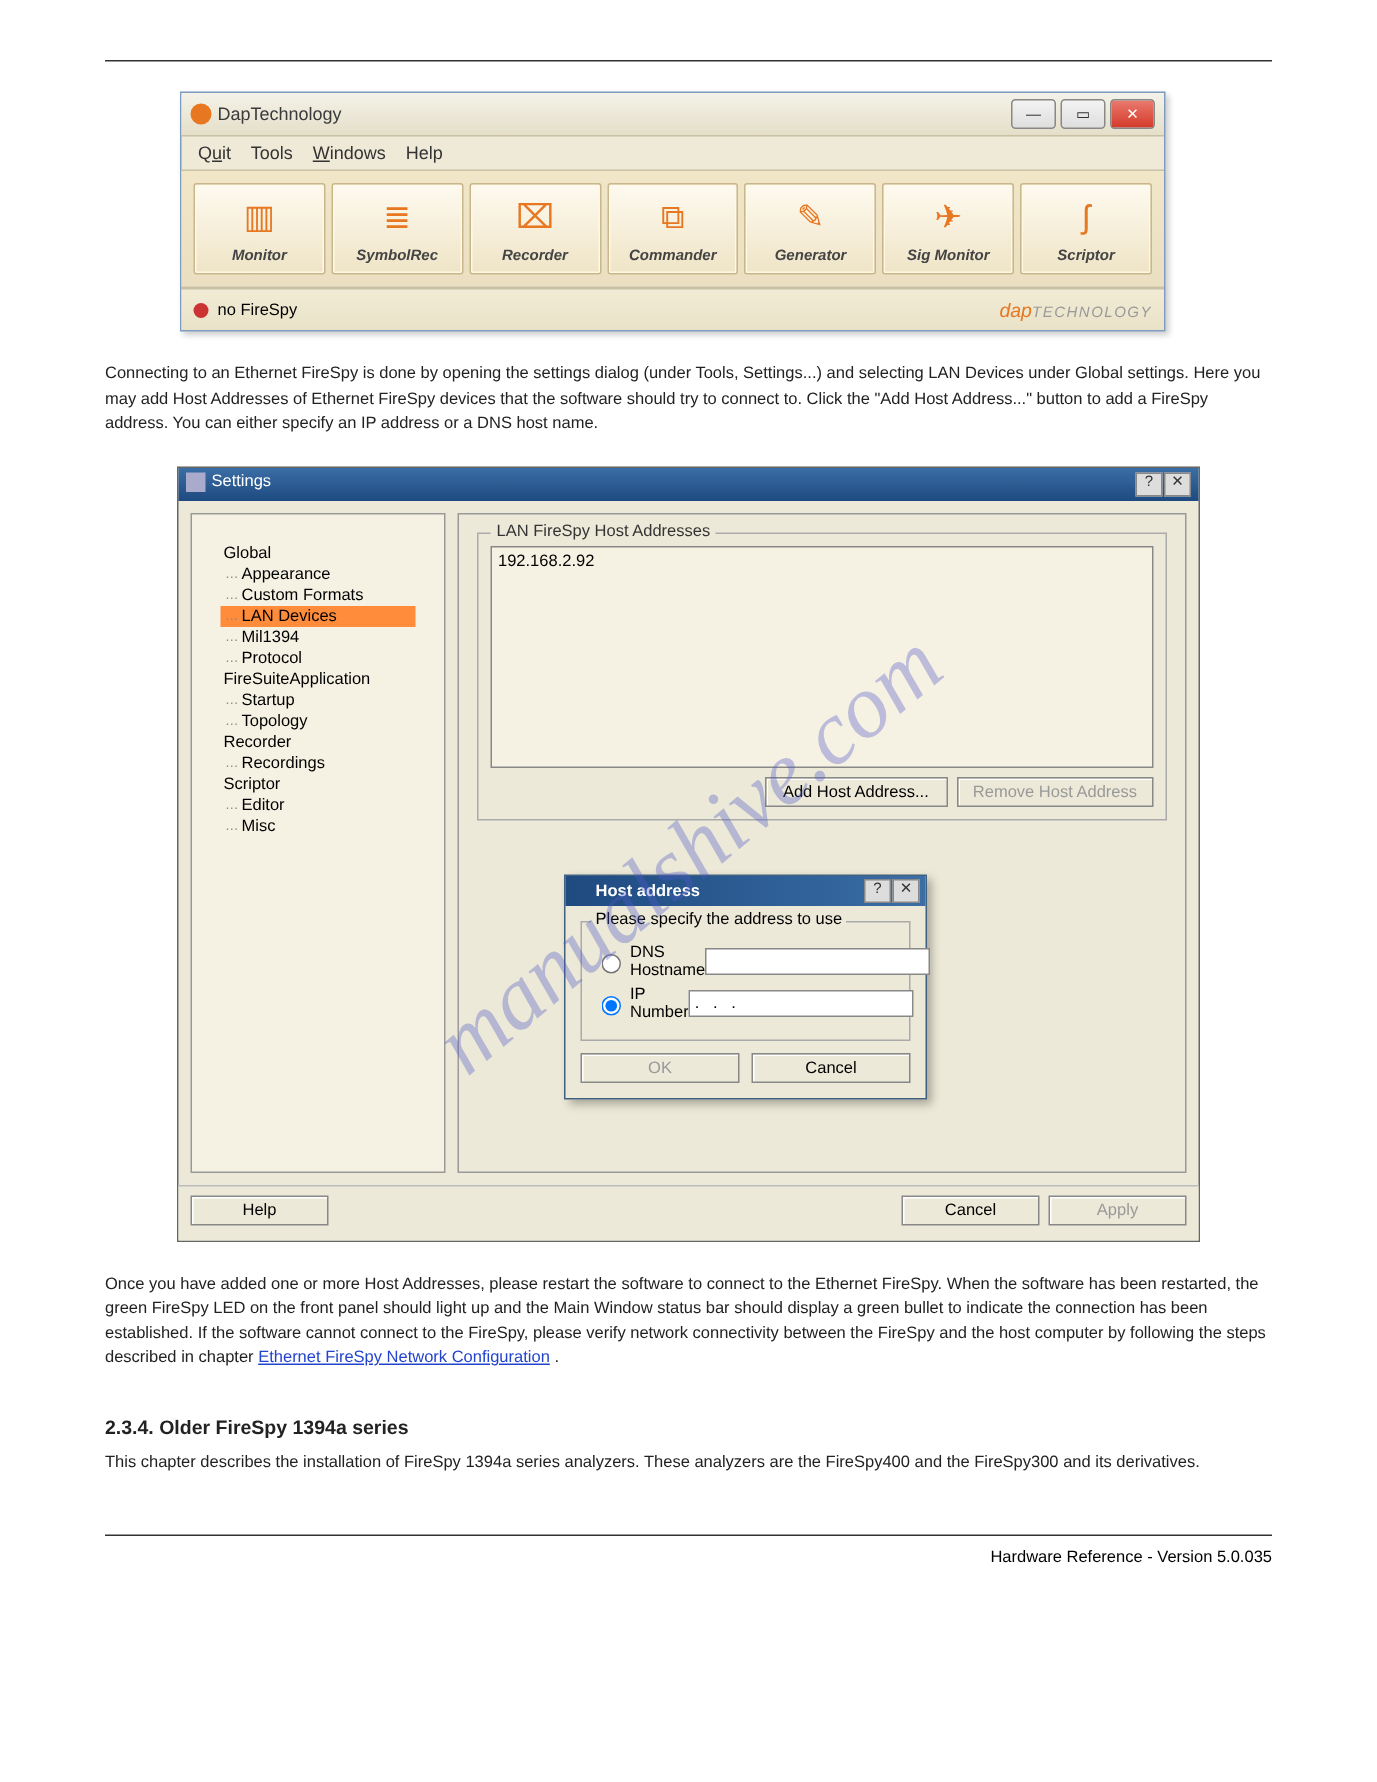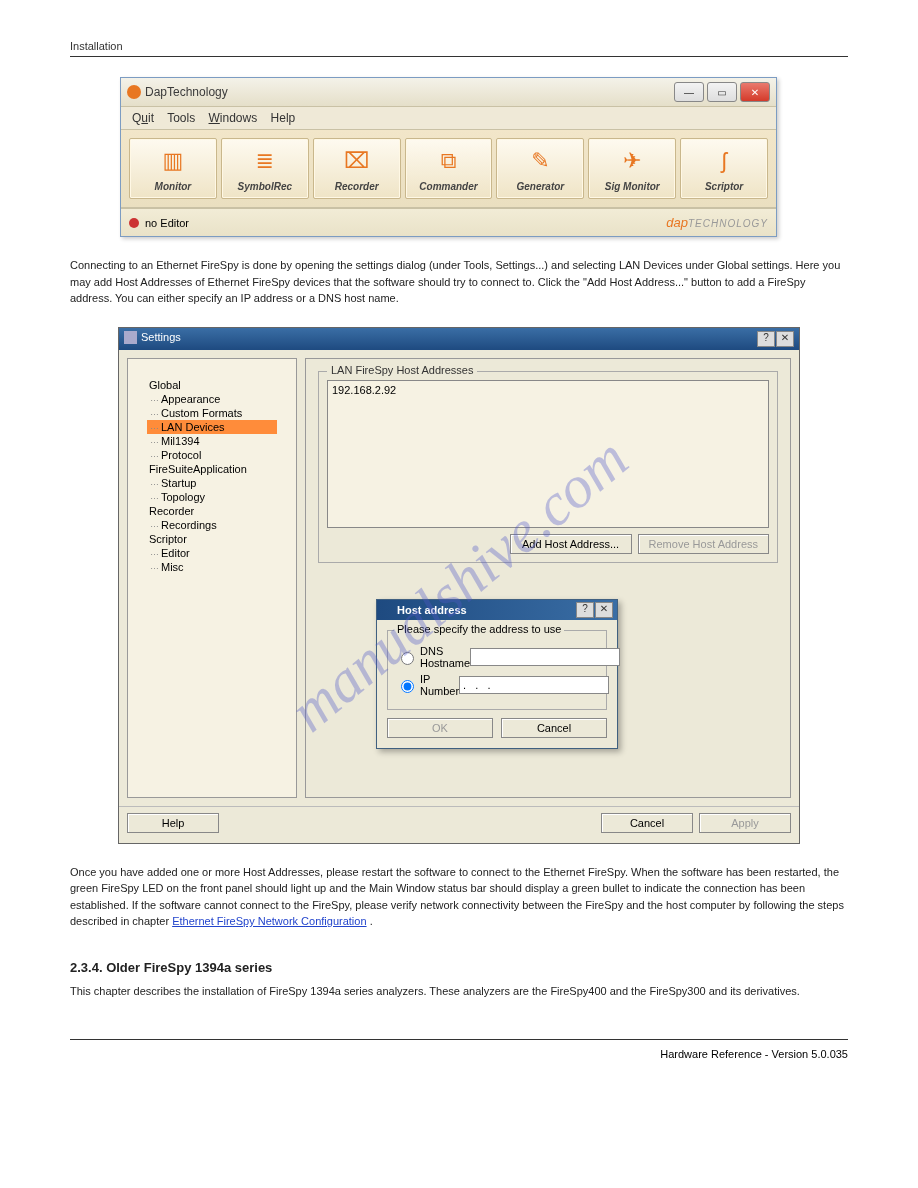--- a/index.html
+++ b/index.html
@@ -60,23 +60,20 @@
 .footer-row .spacer{flex:1}
 .section-num{font-weight:bold;font-size:13px;margin:30px 0 8px;color:#222}
 .blue-link{color:#2244cc;text-decoration:underline}
 .watermark{position:absolute;left:50%;top:50%;transform:translate(-50%,-50%) rotate(-40deg);font-size:60px;color:rgba(80,90,200,.35);pointer-events:none;font-style:italic;font-family:Georgia,serif;white-space:nowrap}
 .footer{border-top:1px solid #333;margin-top:40px;padding-top:8px;display:flex;justify-content:flex-end;font-size:11px}
 </style>
 </head>
 <body>
 
 <div class="page">
-  <div class="header-line">
-    <span>Installation</span>
-  </div>
   <div class="hr"></div>
 
   <div class="app-win">
     <div class="titlebar">
       <span class="ico"></span>
       <span class="ttl">DapTechnology</span>
       <div class="winbtns">
         <div class="winbtn">—</div>
         <div class="winbtn">▭</div>
         <div class="winbtn close">✕</div>
@@ -113,21 +110,21 @@
           <div class="ticon">✈</div>
           <div class="tlbl">Sig Monitor</div>
         </div>
       <div class="tbtn">
           <div class="ticon">ʃ</div>
           <div class="tlbl">Scriptor</div>
         </div>
     </div>
     <div class="statusbar">
       <span class="dot"></span>
-      <span>no Editor</span>
+      <span>no FireSpy</span>
       <span class="logo"><span class="dap">dap</span><span class="tech">TECHNOLOGY</span></span>
     </div>
   </div>
 
   <div class="body-text">Connecting to an Ethernet FireSpy is done by opening the settings dialog (under Tools, Settings...) and selecting LAN Devices under Global settings. Here you may add Host Addresses of Ethernet FireSpy devices that the software should try to connect to. Click the "Add Host Address..." button to add a FireSpy address. You can either specify an IP address or a DNS host name.</div>
 
   <div style="position:relative">
     <div class="settings-win">
       <div class="settings-title">
         <span class="ico2"></span>

